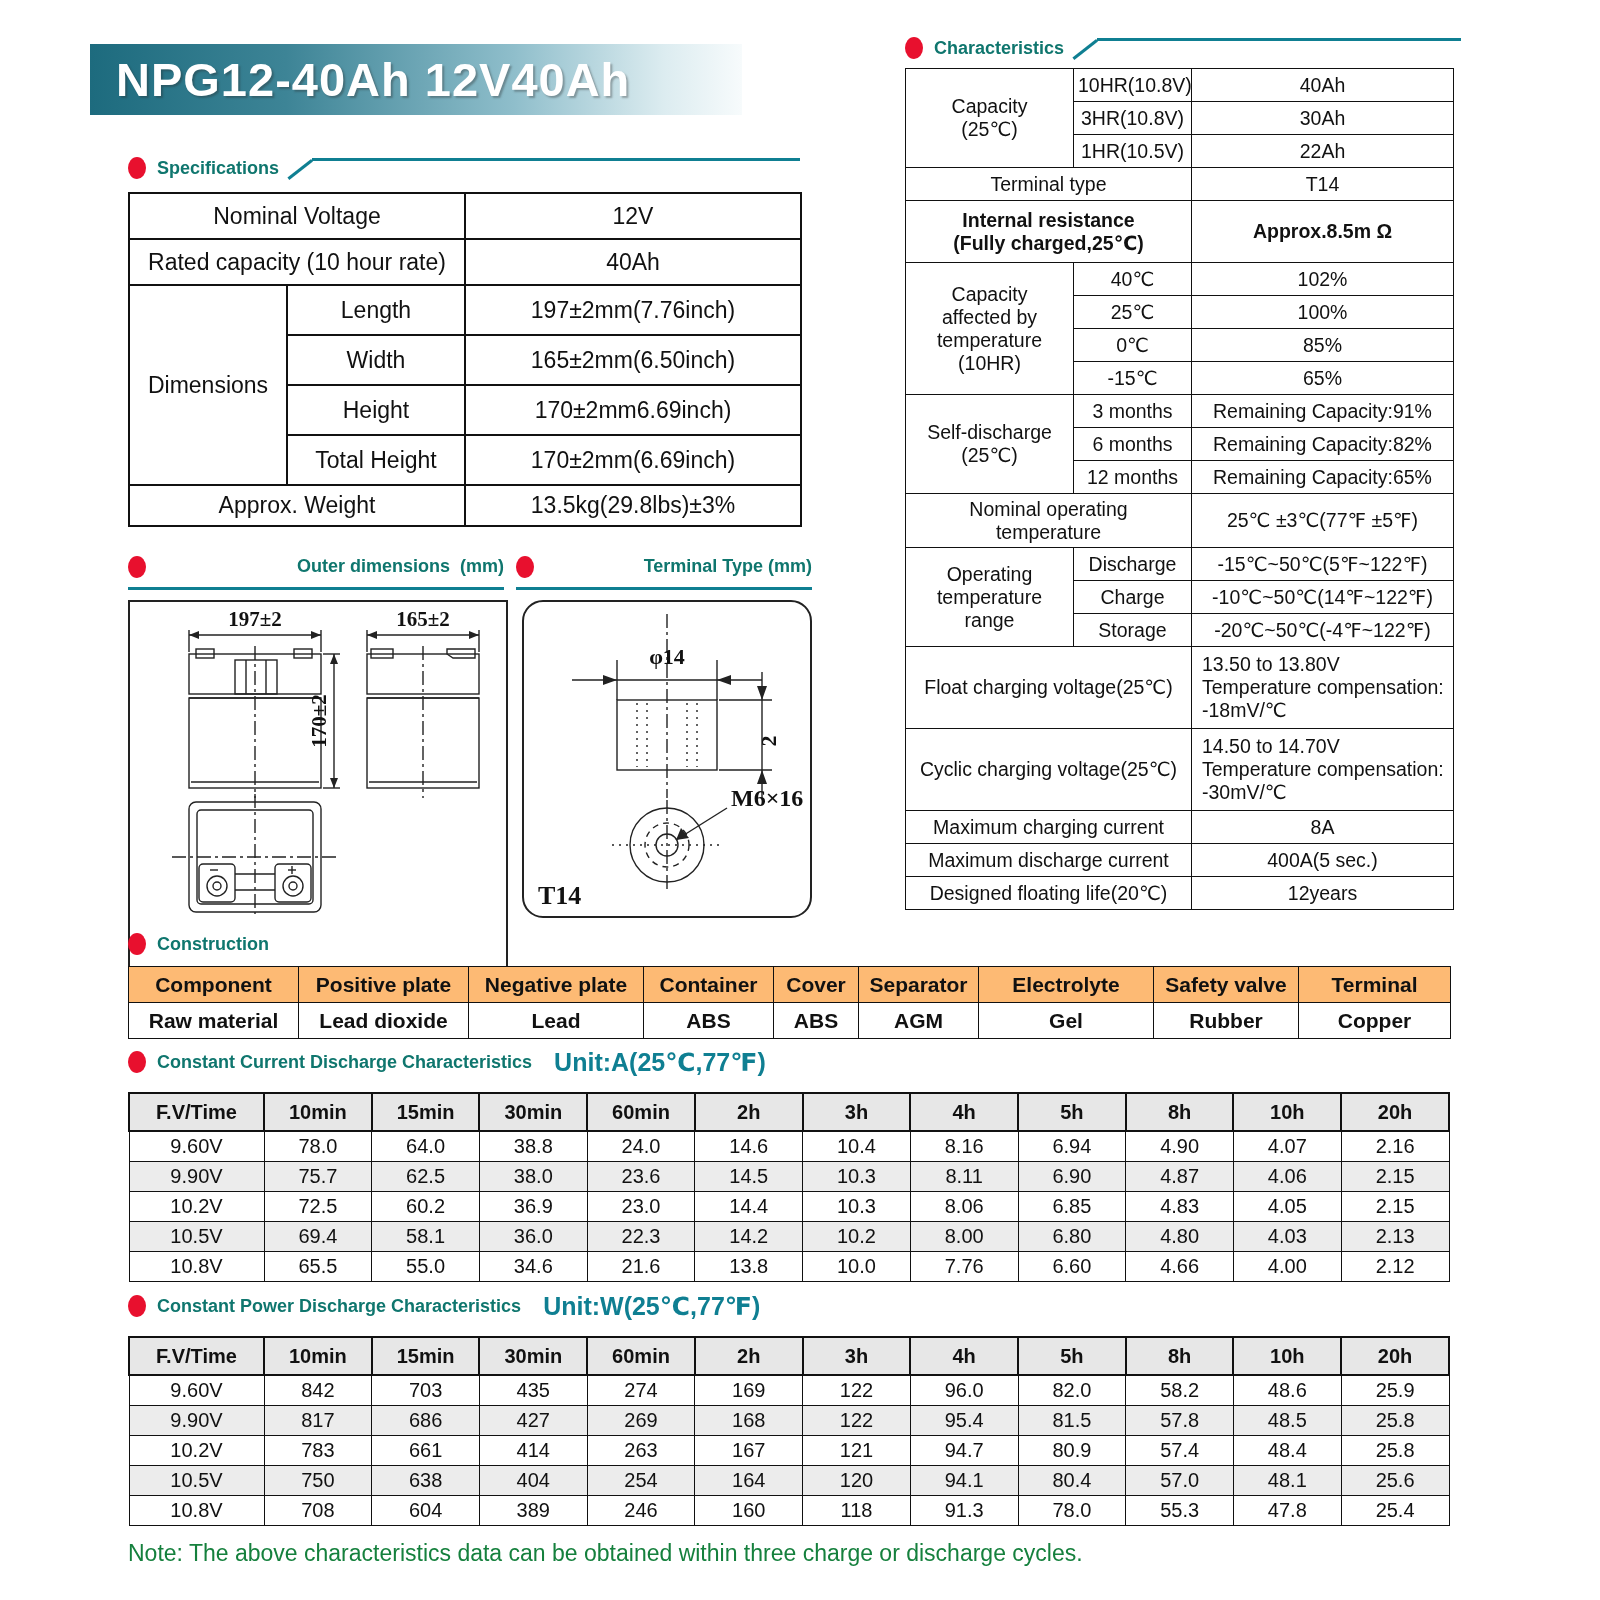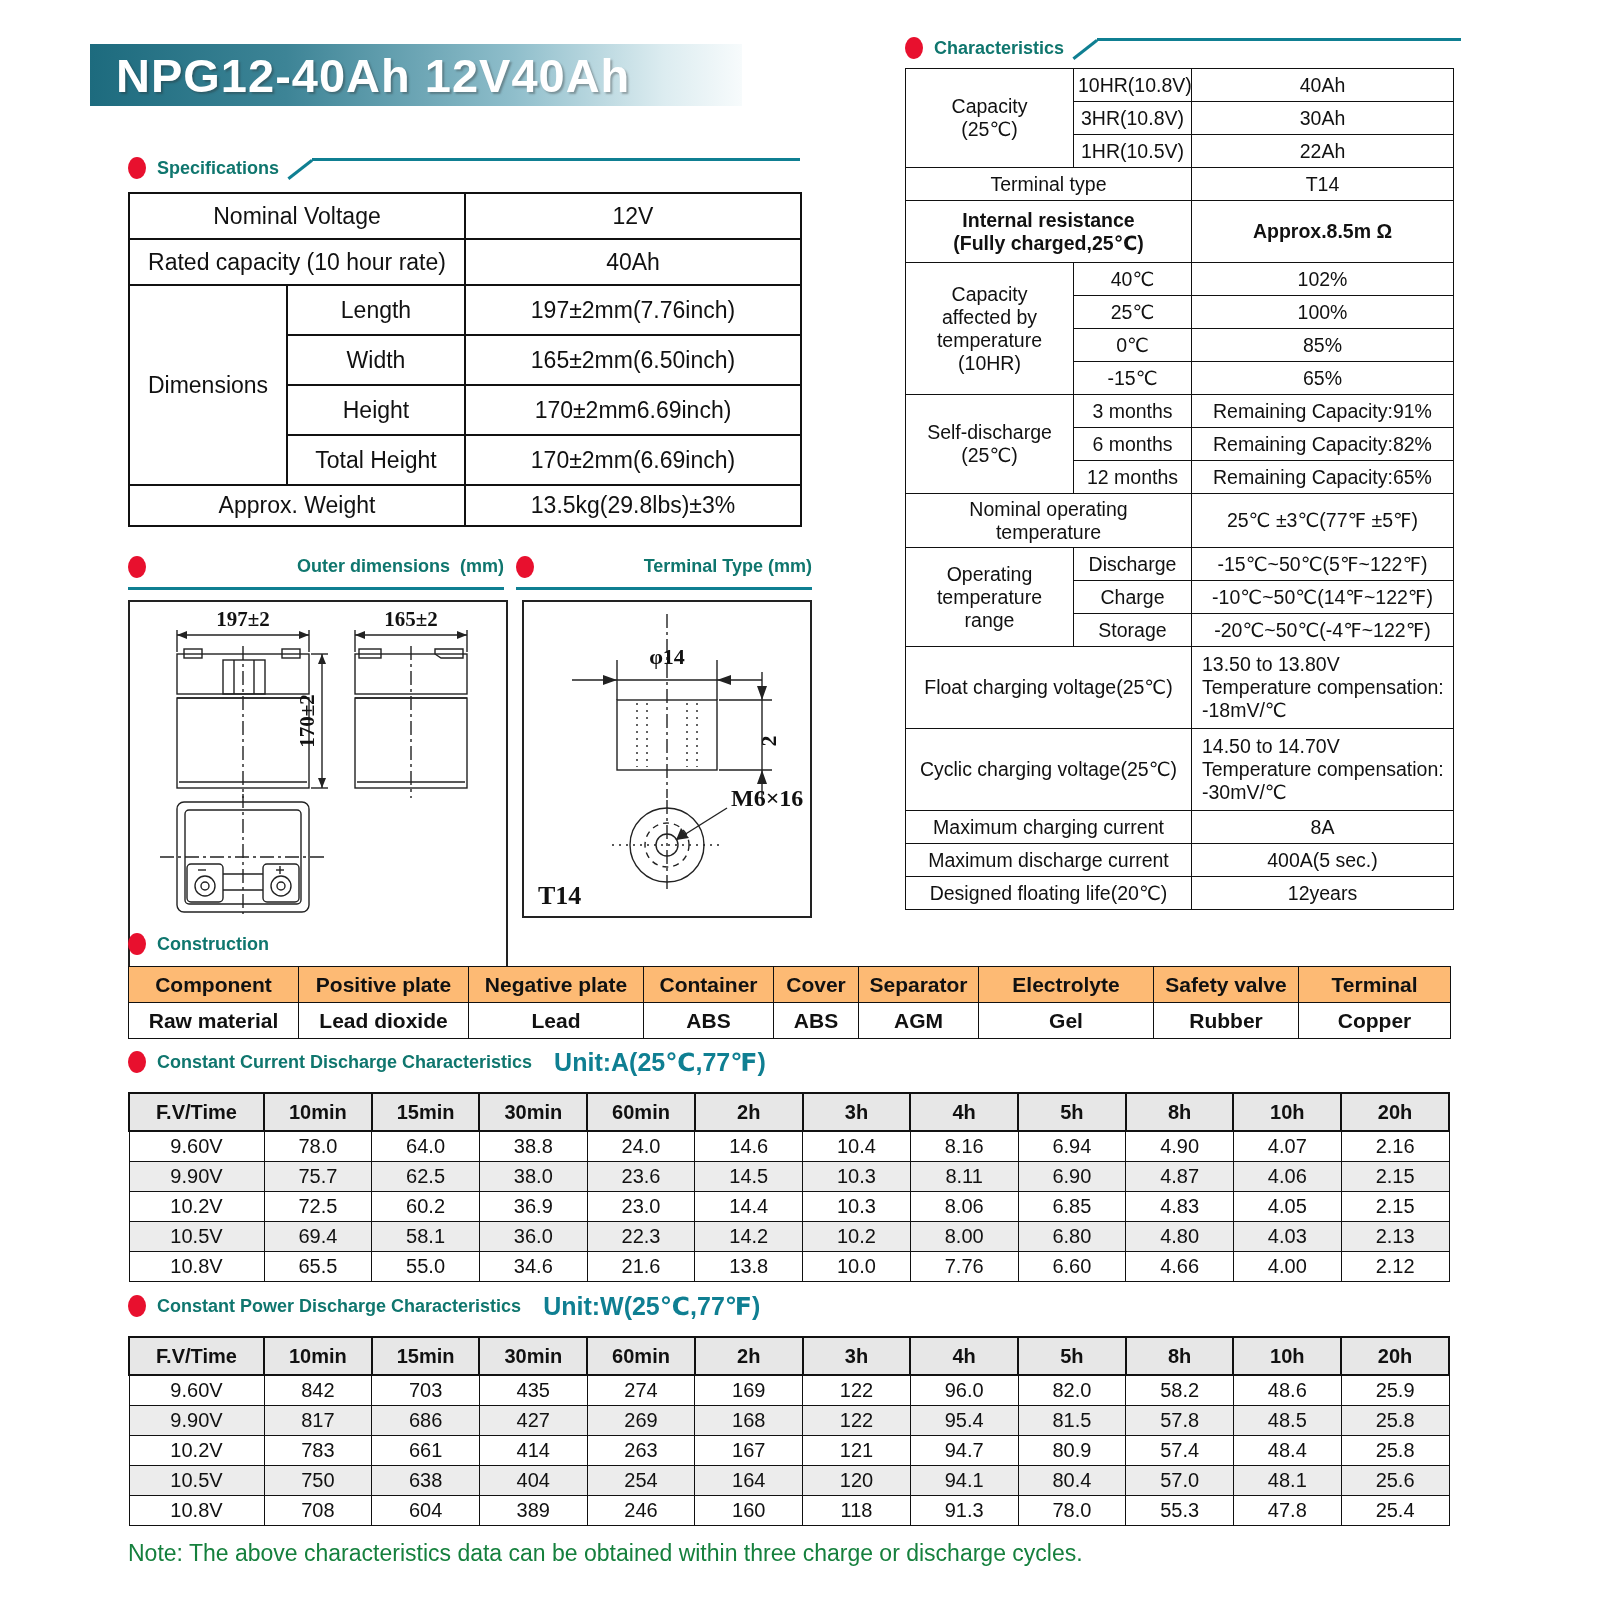--- a/index.html
+++ b/index.html
@@ -2,21 +2,21 @@
 <html><head>
 <meta charset="utf-8">
 <title>NPG12-40Ah 12V40Ah Datasheet</title>
 <style>
   * { margin:0; padding:0; box-sizing:border-box; }
   html,body { background:#ffffff; }
   body { font-family:"Liberation Sans","DejaVu Sans",sans-serif; color:#111; }
   .page { position:relative; width:1600px; height:1600px; background:#fff; overflow:hidden; }
 
   
-  .banner { position:absolute; left:90px; top:44px; width:652px; height:62px;
+  .banner { position:absolute; left:90px; top:44px; width:652px; height:71px;
     background:linear-gradient(90deg,#1d6b7e 0%,#3d8496 30%,#8fbecb 65%,#dcecf0 88%,#f7fbfc 100%);
     display:flex; align-items:center; padding-left:26px; }
   .banner-title { font-size:47px; font-weight:bold; color:#fff; letter-spacing:1px;
     text-shadow:2px 2px 2px rgba(40,40,40,.35); white-space:pre; }
 
   
   .sec-head { position:absolute; display:flex; align-items:center; height:36px; }
   .bullet { width:18px; height:22px; border-radius:50%; background:#e8102e; margin-right:11px; flex:none; }
   .sec-title { font-size:18px; font-weight:bold; color:#0f766e; white-space:pre; }
   .sec-unit { font-size:25px; font-weight:bold; color:#0f7f92; margin-left:22px; white-space:pre; }
@@ -122,21 +122,21 @@
   <div class="sec-head underlined" style="left:128px; top:550px; width:376px;">
     <span class="bullet"></span>
     <span class="sec-title">Outer dimensions  (mm)</span>
   </div>
 
   <div class="sec-head underlined" style="left:516px; top:550px; width:296px;">
     <span class="bullet"></span>
     <span class="sec-title">Terminal Type (mm)</span>
   </div>
 
-  <div class="diagram-box" style="left:128px; top:600px; width:380px; height:398px;">
+  <div class="diagram-box" style="left:128px; top:600px; width:380px; height:398px;padding-left:12px;">
     <svg width="376" height="314" viewBox="0 0 376 314">
       <g stroke="#222" stroke-width="1.4" fill="none">
 
         <line x1="47" y1="28" x2="47" y2="50"></line>
           <line x1="179" y1="28" x2="179" y2="50"></line>
         <line x1="47" y1="33" x2="179" y2="33"></line>
         <path d="M47,33 l10,-4 l0,8 z M179,33 l-10,-4 l0,8 z" fill="#222" stroke="none"></path>
 
         <rect x="47" y="52" width="132" height="40"></rect>
         <rect x="54" y="47" width="18" height="9"></rect>
@@ -184,21 +184,21 @@
           <line x1="150" y1="264" x2="150" y2="272"></line>
       </g>
       <g class="drawing-text" font-size="21" fill="#111" text-anchor="middle">
         <text x="113" y="24">197±2</text>
         <text x="281" y="24">165±2</text>
         <text x="184" y="119" transform="rotate(-90 184 119)">170±2</text>
       </g>
     </svg>
   </div>
 
-  <div class="diagram-box" style="left:522px; top:600px; width:290px; height:318px;">
+  <div class="diagram-box" style="left:522px; top:600px; width:290px; height:318px;border-radius:21px;">
     <svg width="286" height="314" viewBox="0 0 286 314">
       <g stroke="#222" stroke-width="1.4" fill="none">
         <line x1="143" y1="12" x2="143" y2="196" stroke-dasharray="14 4 3 4"></line>
 
         <line x1="93" y1="58" x2="93" y2="98"></line>
           <line x1="193" y1="58" x2="193" y2="98"></line>
         <line x1="48" y1="78" x2="238" y2="78"></line>
         <path d="M93,78 l-14,-5 l0,10 z M193,78 l14,-5 l0,10 z" fill="#222" stroke="none"></path>
 
         <rect x="93" y="98" width="100" height="70"></rect>

